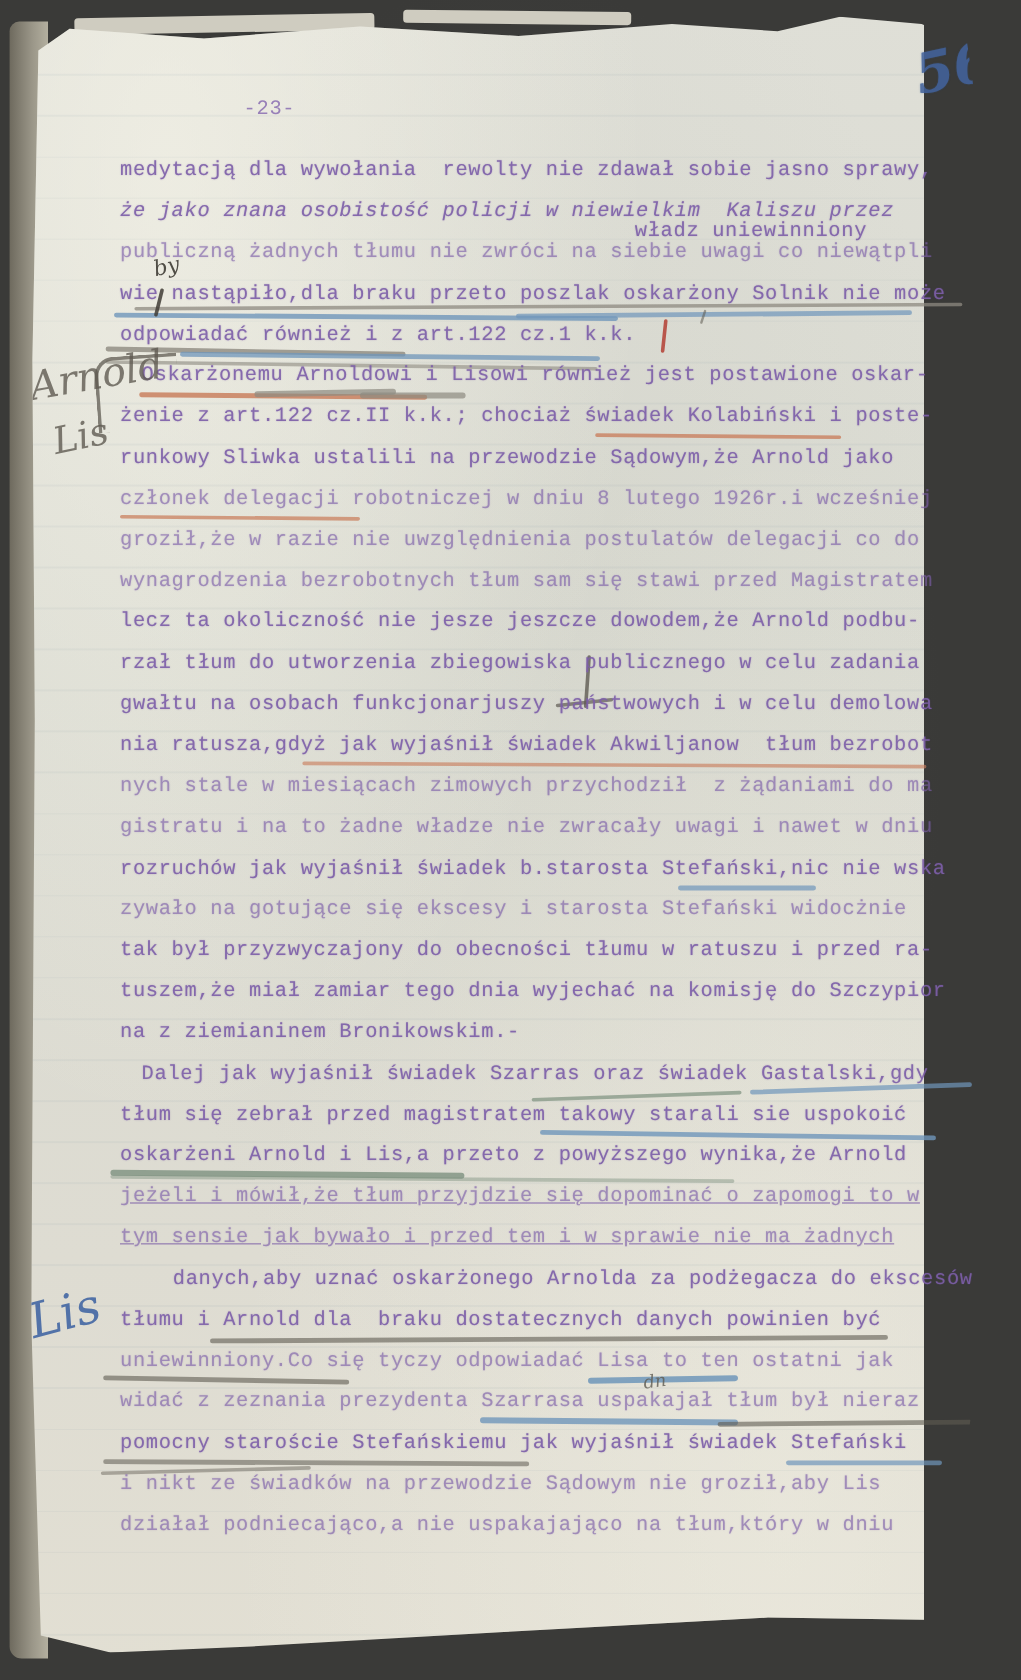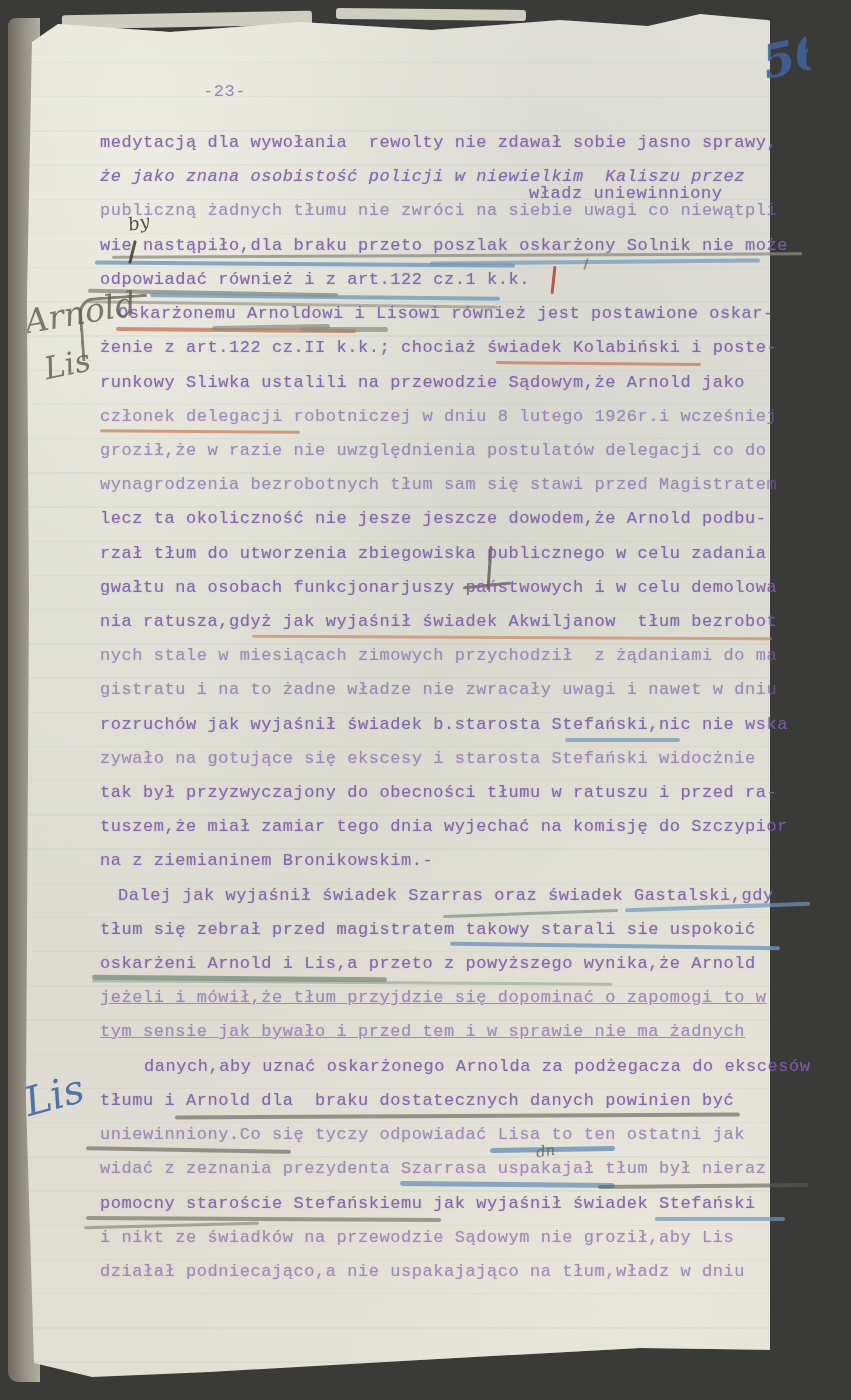--- a/index.html
+++ b/index.html
@@ -117,21 +117,21 @@
       <div class="typed-line" style="left: 100px; top: 920px;">tłum się zebrał przed magistratem takowy starali sie uspokoić</div>
       <div class="typed-line" style="left: 100px; top: 954px;">oskarżeni Arnold i Lis,a przeto z powyższego wynika,że Arnold</div>
       <div class="typed-line faded" style="left: 100px; top: 988px; text-decoration: underline;">jeżeli i mówił,że tłum przyjdzie się dopominać o zapomogi to w</div>
       <div class="typed-line faded" style="left: 100px; top: 1022px; text-decoration: underline;">tym sensie jak bywało i przed tem i w sprawie nie ma żadnych</div>
       <div class="typed-line" style="left: 100px; top: 1057px; margin-left: 44px;">danych,aby uznać oskarżonego Arnolda za podżegacza do ekscesów</div>
       <div class="typed-line" style="left: 100px; top: 1091px;">tłumu i Arnold dla  braku dostatecznych danych powinien być</div>
       <div class="typed-line faded" style="left: 100px; top: 1125px;">uniewinniony.Co się tyczy odpowiadać Lisa to ten ostatni jak</div>
       <div class="typed-line faded" style="left: 100px; top: 1159px;">widać z zeznania prezydenta Szarrasa uspakajał tłum był nieraz</div>
       <div class="typed-line" style="left: 100px; top: 1194px;">pomocny staroście Stefańskiemu jak wyjaśnił świadek Stefański</div>
       <div class="typed-line faded" style="left: 100px; top: 1228px;">i nikt ze świadków na przewodzie Sądowym nie groził,aby Lis</div>
-      <div class="typed-line faded" style="left: 100px; top: 1262px;">działał podniecająco,a nie uspakajająco na tłum,władz w dniu</div>
+      <div class="typed-line faded" style="left: 100px; top: 1262px;">działał podniecająco,a nie uspakajająco na tłum,który w dniu</div>
       <div class="typed-line" style="left: 529px; top: 184px;">władz uniewinniony</div>
     </div>
   <div id="notes-layer">
       <div class="note" style="left: 24px; top: 293px; font-size: 33px; color: rgb(95, 91, 82); opacity: 0.8; transform: rotate(-10deg);">Arnold</div>
       <div class="note" style="left: 44px; top: 346px; font-size: 31px; color: rgb(95, 91, 82); opacity: 0.8; transform: rotate(-12deg);">Lis</div>
       <div class="note" style="left: 24px; top: 1072px; font-size: 40px; color: rgb(67, 103, 163); opacity: 0.9; transform: rotate(-15deg);">Lis</div>
       <div class="note" style="left: 128px; top: 212px; font-size: 18px; color: rgb(63, 60, 53); opacity: 0.9; transform: rotate(-12deg);">by</div>
       <div class="note" style="left: 536px; top: 1142px; font-size: 15px; color: rgb(95, 91, 82); opacity: 0.8; transform: rotate(-8deg);">dn</div>
     </div>
 </div>

